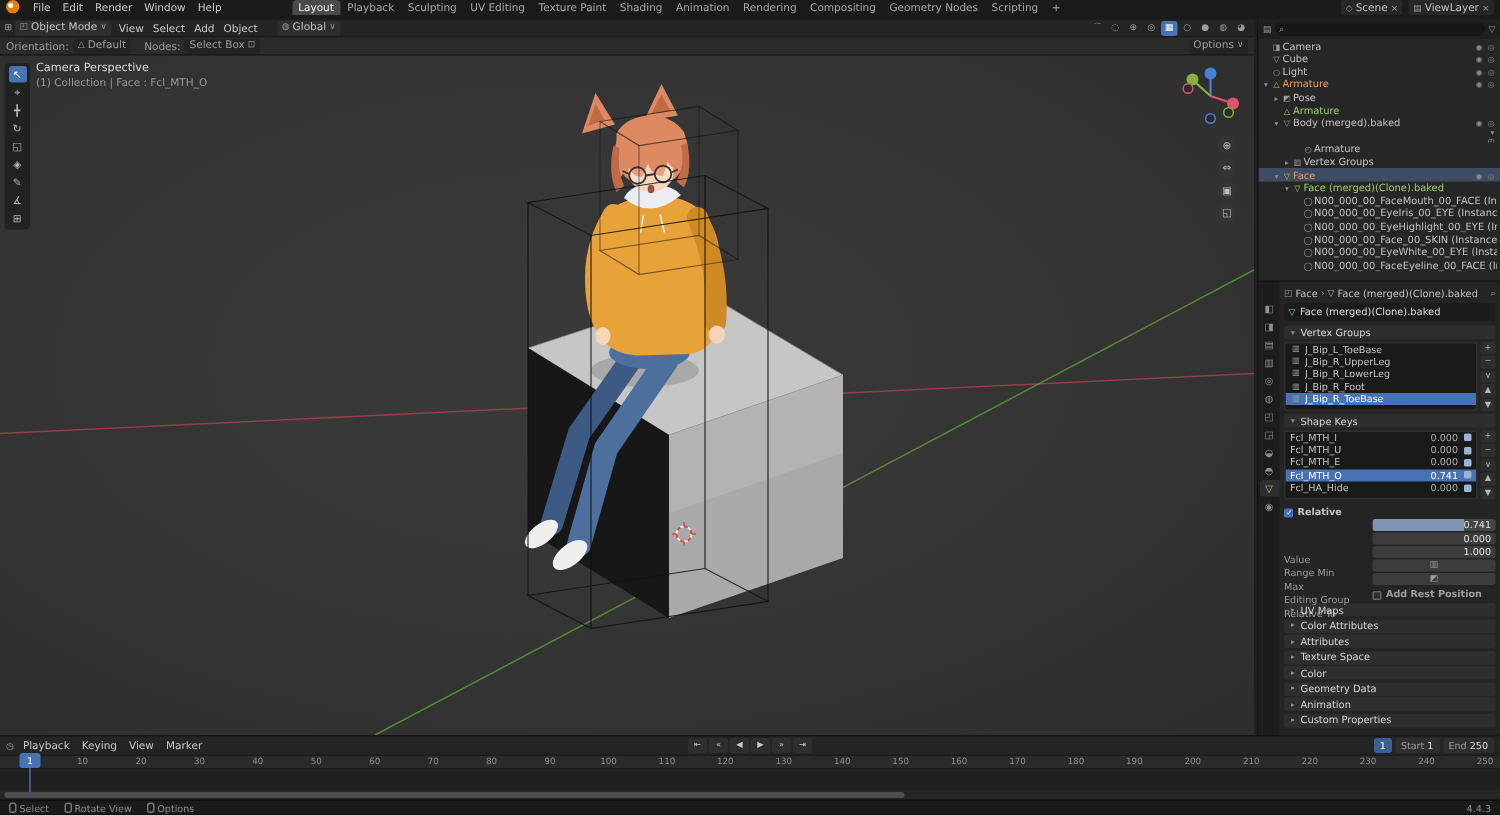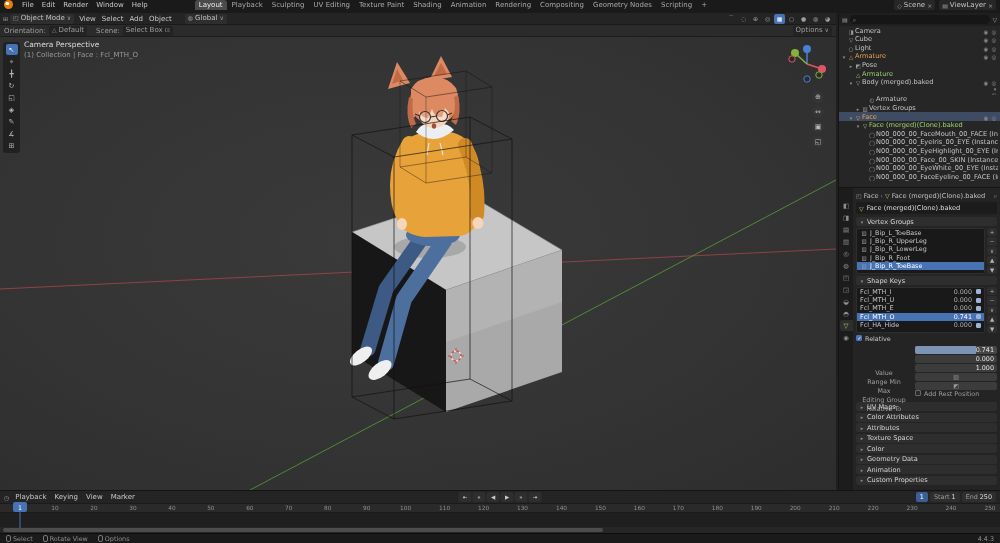--- a/index.html
+++ b/index.html
@@ -64,27 +64,27 @@
   .lrow{display:flex;align-items:center;height:8.4px;padding:0 3px;font-size:6.4px;color:#c5c5c5;gap:2px;}
   .lrow.selected{background:#4772b3;color:#fff;}
   .lbl2{white-space:nowrap;overflow:hidden;}
   .val{margin-left:auto;color:#b0b0b0;flex:none;}
   .lrow.selected .val{color:#fff;}
   .chk{width:5px;height:5px;border:1px solid #6f6f6f;border-radius:1px;flex:none;margin-left:2px;box-sizing:border-box;}
   .chk.checked{background:#9ab4d8;border-color:#9ab4d8;}
   .btncol{width:10px;display:flex;flex-direction:column;gap:1px;flex:none;}
   .sbtn{width:10px;height:8.5px;background:#2e2e2e;border-radius:2px;color:#b5b5b5;font-size:5.5px;display:flex;align-items:center;justify-content:center;}
   .prow{display:flex;align-items:center;height:9px;font-size:6.4px;gap:3px;}
-  .plabel{width:56px;text-align:center;color:#9e9e9e;flex:none;white-space:nowrap;margin-top:47px;}
+  .plabel{width:56px;text-align:left;color:#9e9e9e;flex:none;white-space:nowrap;margin-top:47px;}
   .pfield{flex:1;height:8px;background:#3c3c3c;border-radius:2px;display:flex;align-items:center;justify-content:flex-end;padding:0 3px;color:#e6e6e6;position:relative;overflow:hidden;}
   .pfield.textleft{justify-content:flex-start;gap:2px;flex-direction:column;}
   .slider{background:#464646;}
   .fill{position:absolute;left:0;top:0;bottom:0;background:#7d94b4;}
   .slider span{position:relative;z-index:1;}
-  .pcheckrow{display:flex;align-items:flex-start;gap:3px;height:10px;font-size:6.4px;color:#c5c5c5;}
+  .pcheckrow{display:flex;align-items:flex-end;gap:3px;height:10px;font-size:6.4px;color:#c5c5c5;font-weight:bold;}
   .cbox{width:6px;height:6px;border-radius:1px;background:#2b2b2b;border:1px solid #666;box-sizing:border-box;flex:none;position:relative;}
   .cbox.checked{background:#4772b3;border-color:#4772b3;}
   .cbox.checked::after{content:"✓";position:absolute;left:0.5px;top:-1.5px;font-size:5px;color:#fff;}
   
   .timeline{position:absolute;left:0;top:490px;width:1000px;height:43px;background:#242424;border-top:1px solid #141414;box-sizing:border-box;}
   .tl-head{height:12px;display:flex;align-items:center;gap:2px;padding:0 4px;position:relative;}
   .transport{position:absolute;left:50%;transform:translateX(-50%);top:1px;display:flex;gap:1px;}
   .tbtn{width:13px;height:10px;background:#2e2e2e;border-radius:2px;display:flex;align-items:center;justify-content:center;font-size:5.5px;color:#c9c9c9;}
   .tl-right{margin-left:auto;display:flex;gap:2px;align-items:center;}
   .ffield{background:#2e2e2e;height:10px;border-radius:2px;padding:0 4px;display:flex;align-items:center;gap:2px;font-size:6.4px;color:#ddd;white-space:nowrap;}
@@ -175,21 +175,21 @@
         <div class="sicon">◕</div>
       </div>
   </div>
 
   <div class="toolrow">
     <span>Orientation:</span>
     <div class="dropdown">
       <span class="ic">△</span>
       <span>Default</span>
     </div>
-    <span style="margin-left:6px">Scene:</span>
+    <span style="margin-left:6px">Nodes:</span>
     <div class="dropdown">
       <span>Select Box</span>
       <span class="ic">⊡</span>
     </div>
     <div class="tr-right">
       <div class="dropdown">
         <span>Options</span>
         <span class="ic">∨</span>
       </div>
     </div>

